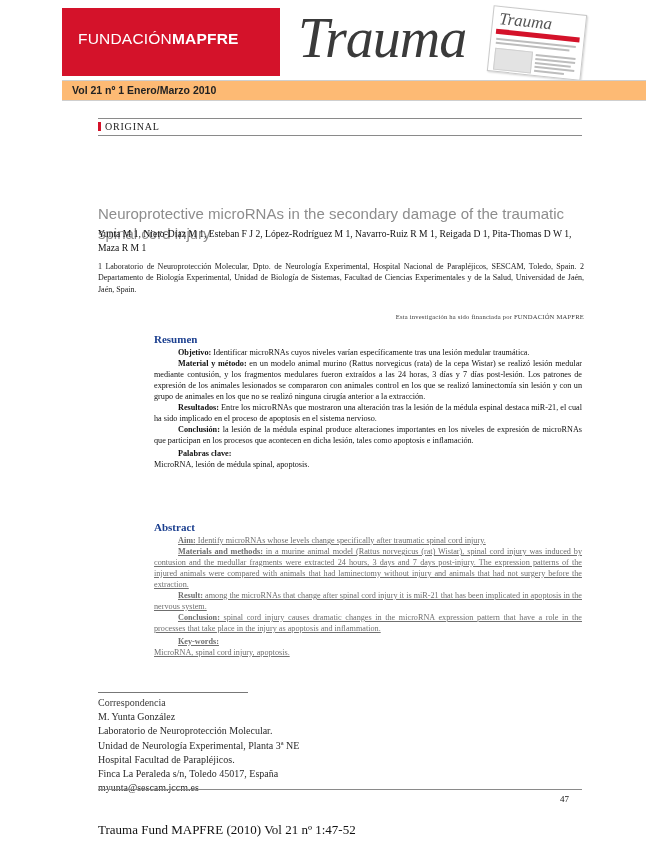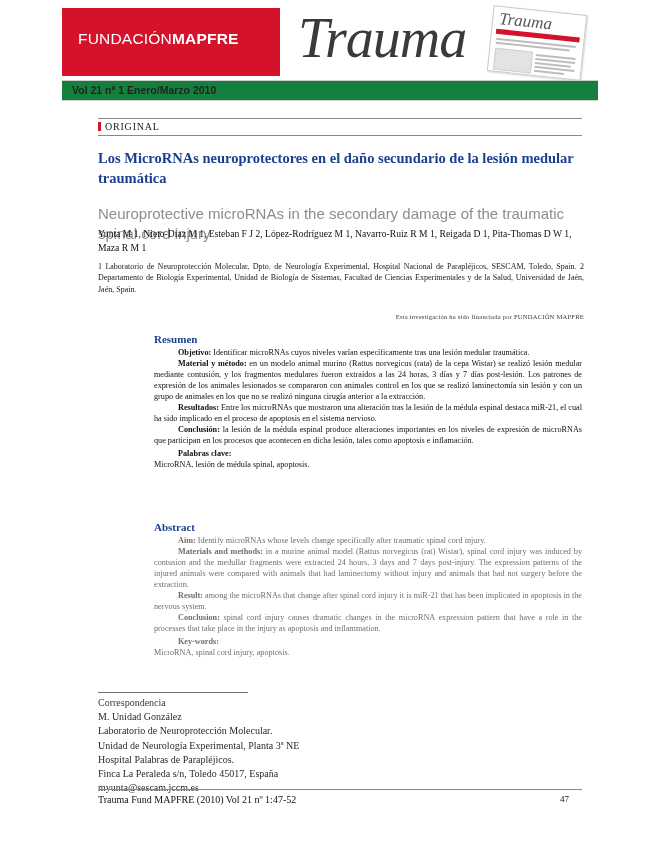--- a/index.html
+++ b/index.html
@@ -100,23 +100,23 @@
     position: absolute;
     background: #e3e3e3;
     border: 1px solid #cfcfcf;
   }
 
   
   .volbar {
     position: absolute;
     left: 62px;
     top: 80px;
-    width: 536px;
+    width: 584px;
     height: 19px;
-    background: #15803d;
+    background: #fdba74;
     border-top: 1px solid #cfcfcf;
     border-bottom: 1px solid #cfcfcf;
   }
   .volbar span {
     position: absolute;
     left: 10px;
     top: 3px;
     font-family: "Liberation Sans", sans-serif;
     font-size: 10.5px;
     font-weight: bold;
@@ -227,21 +227,21 @@
     color: #1b3f8f;
   }
   .abs p {
     margin: 0;
     font-size: 8.2px;
     line-height: 1.34;
     text-align: justify;
     color: #111;
   }
   .abs .lead { font-weight: bold; padding-left: 24px; }
-  .abs-en p { color: #6f6f6f; }
+  .abs-en p { color: #6f6f6f; text-decoration: underline; }
   .abs .kw-head { margin-top: 2px; }
   .abs .kw { margin-top: 0; }
 
   
   .corr-rule {
     position: absolute;
     left: 98px;
     top: 692px;
     width: 150px;
     border-top: 1px solid #777;
@@ -261,22 +261,22 @@
   .foot-rule {
     position: absolute;
     left: 98px;
     top: 789px;
     width: 484px;
     border-top: 1px solid #8a8a8a;
   }
   .foot-left {
     position: absolute;
     left: 98px;
-    top: 794px;
-    font-size: 10px;
+    top: 822px;
+    font-size: 13px;
     color: #111;
   }
   .foot-right {
     position: absolute;
     left: 560px;
     top: 794px;
     width: 24px;
     text-align: left;
     font-size: 9px;
     color: #111;
@@ -307,21 +307,20 @@
   </div>
 
   <div class="volbar">
     <span>Vol 21 nº 1 Enero/Marzo 2010</span>
   </div>
 
   <div class="sec-rule"></div>
   <div class="sec-label"><span class="tick"></span><span>ORIGINAL</span></div>
   <div class="sec-rule2"></div>
 
-  <div class="title-es">Los MicroRNAs neuroprotectores en el daño secundario de la lesión medular traumática</div>
   <div class="title-en">Neuroprotective microRNAs in the secondary damage of the traumatic spinal cord injury</div>
 
   <div class="authors">Yunta M 1, Nieto-Díaz M 1, Esteban F J 2, López-Rodríguez M 1, Navarro-Ruiz R M 1, Reigada D 1, Pita-Thomas D W 1, Maza R M 1</div>
   <div class="affil">1 Laboratorio de Neuroprotección Molecular, Dpto. de Neurología Experimental, Hospital Nacional de Parapléjicos, SESCAM, Toledo, Spain. 2 Departamento de Biología Experimental, Unidad de Biología de Sistemas, Facultad de Ciencias Experimentales y de la Salud, Universidad de Jaén, Jaén, Spain.</div>
   <div class="funding">Esta investigación ha sido financiada por FUNDACIÓN MAPFRE</div>
 
   <div class="abs abs-es">
     <h3>Resumen</h3>
     <p><span class="lead">Objetivo:</span><span> Identificar microRNAs cuyos niveles varían específicamente tras una lesión medular traumática.</span></p>
     <p><span class="lead">Material y método:</span><span> en un modelo animal murino (Rattus norvegicus (rata) de la cepa Wistar) se realizó lesión medular mediante contusión, y los fragmentos medulares fueron extraídos a las 24 horas, 3 días y 7 días post-lesión. Los patrones de expresión de los animales lesionados se compararon con animales control en los que se realizó laminectomía sin lesión y con un grupo de animales en los que no se realizó ninguna cirugía anterior a la extracción.</span></p>
@@ -337,24 +336,24 @@
     <p><span class="lead">Materials and methods:</span><span> in a murine animal model (Rattus norvegicus (rat) Wistar), spinal cord injury was induced by contusion and the medullar fragments were extracted 24 hours, 3 days and 7 days post-injury. The expression patterns of the injured animals were compared with animals that had laminectomy without injury and animals that had not surgery before the extraction.</span></p>
     <p><span class="lead">Result:</span><span> among the microRNAs that change after spinal cord injury it is miR-21 that has been implicated in apoptosis in the nervous system.</span></p>
     <p><span class="lead">Conclusion:</span><span> spinal cord injury causes dramatic changes in the microRNA expression pattern that have a role in the processes that take place in the injury as apoptosis and inflammation.</span></p>
     <p class="kw-head lead">Key-words:</p>
     <p class="kw">MicroRNA, spinal cord injury, apoptosis.</p>
   </div>
 
   <div class="corr-rule"></div>
   <div class="corr">
     <div class="c-head">Correspondencia</div>
-    <div>M. Unidad González</div>
+    <div>M. Yunta González</div>
     <div>Laboratorio de Neuroprotección Molecular.</div>
     <div>Unidad de Neurología Experimental, Planta 3ª NE</div>
-    <div>Hospital Palabras de Parapléjicos.</div>
+    <div>Hospital Facultad de Parapléjicos.</div>
     <div>Finca La Peraleda s/n, Toledo 45017, España</div>
     <div>myunta@sescam.jccm.es</div>
   </div>
 
   <div class="foot-rule"></div>
   <div class="foot-left">Trauma Fund MAPFRE (2010) Vol 21 nº 1:47-52</div>
   <div class="foot-right">47</div>
 
 </div>
 

